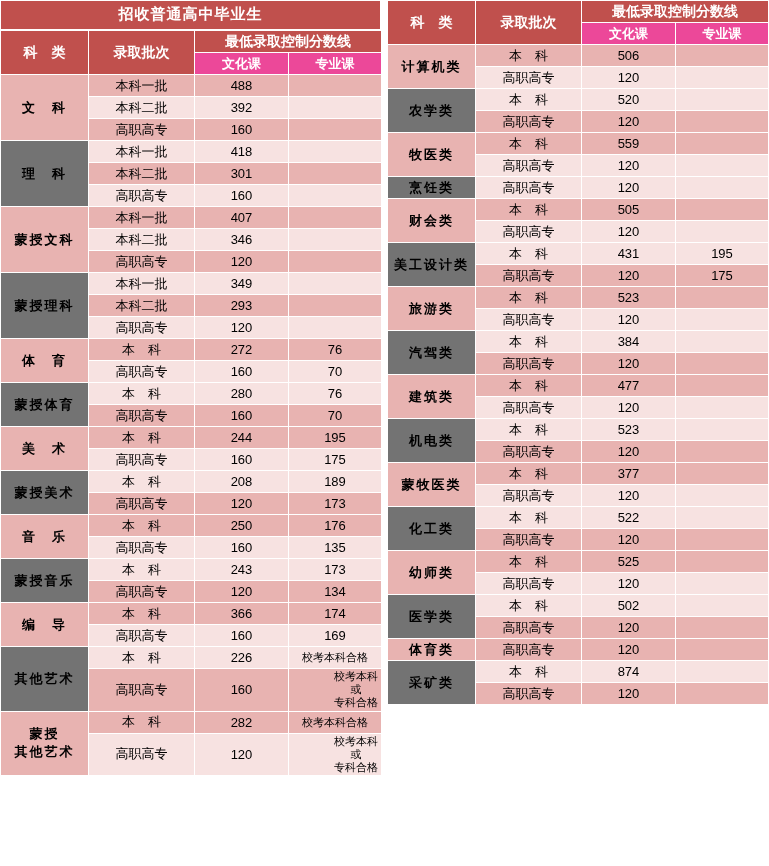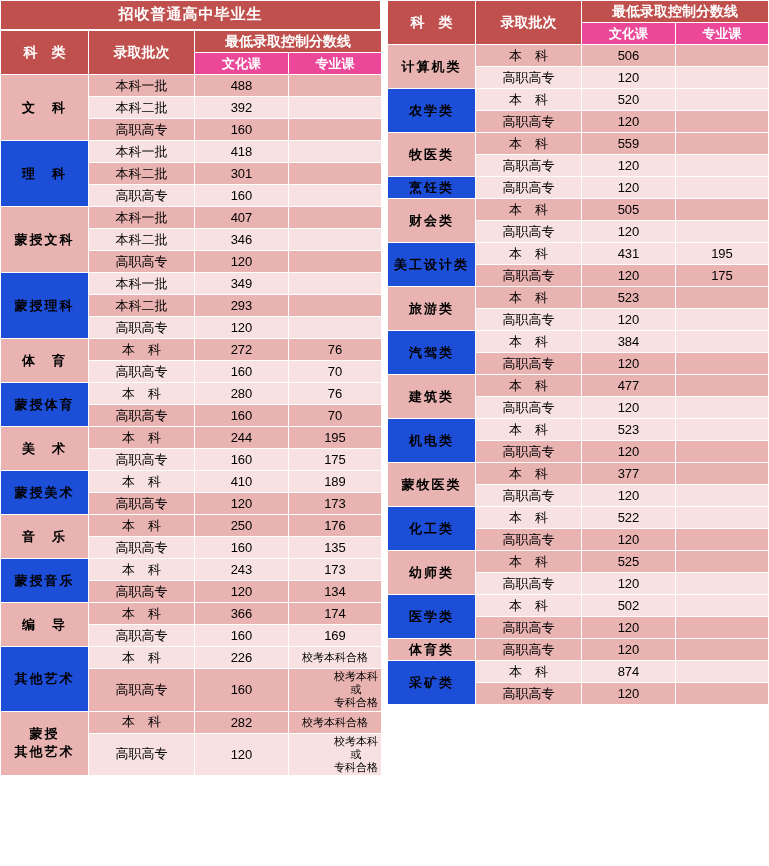--- a/index.html
+++ b/index.html
@@ -57,21 +57,21 @@
     background: #ec4899;
     color: #ffffff;
     font-weight: bold;
     font-size: 13px;
   }
 
   
   .dark  { background: #e8b3b1; }
   .light { background: #f7e2e1; }
   .cat-dark  { background: #e8b3b1; font-weight: bold; letter-spacing: 2px; }
-  .cat-light { background: #1d4ed8; font-weight: bold; letter-spacing: 2px; }
+  .cat-light { background: #737373; font-weight: bold; letter-spacing: 2px; }
   .small { font-size: 11px; line-height: 1.15; text-align: center; }
   .tall { height: 38px; }
   .twoline { line-height: 1.2; padding-left: 42px; }
 
   
   col.c1 { width: 88px; }
   col.c2 { width: 106px; }
   col.c3 { width: 94px; }
   col.c4 { width: 93px; }
 </style>
@@ -192,21 +192,21 @@
             <td class="dark">195</td>
           </tr>
           <tr>
             <td class="light">高职高专</td>
             <td class="light">160</td>
             <td class="light">175</td>
           </tr>
           <tr>
             <td class="cat-light" rowspan="2">蒙授美术</td>
             <td class="light">本　科</td>
-            <td class="light">410</td>
+            <td class="light">208</td>
             <td class="light">189</td>
           </tr>
           <tr>
             <td class="dark">高职高专</td>
             <td class="dark">120</td>
             <td class="dark">173</td>
           </tr>
           <tr>
             <td class="cat-dark" rowspan="2">音　乐</td>
             <td class="dark">本　科</td>

